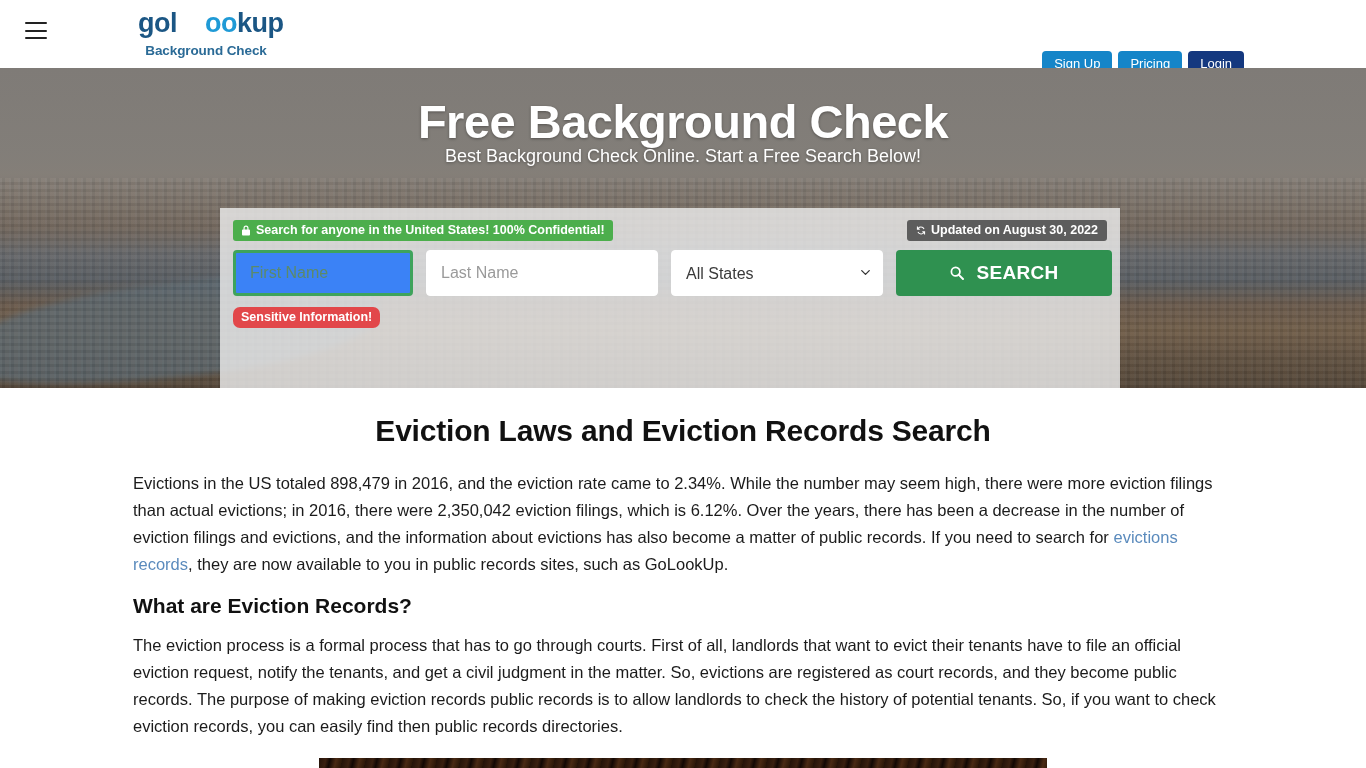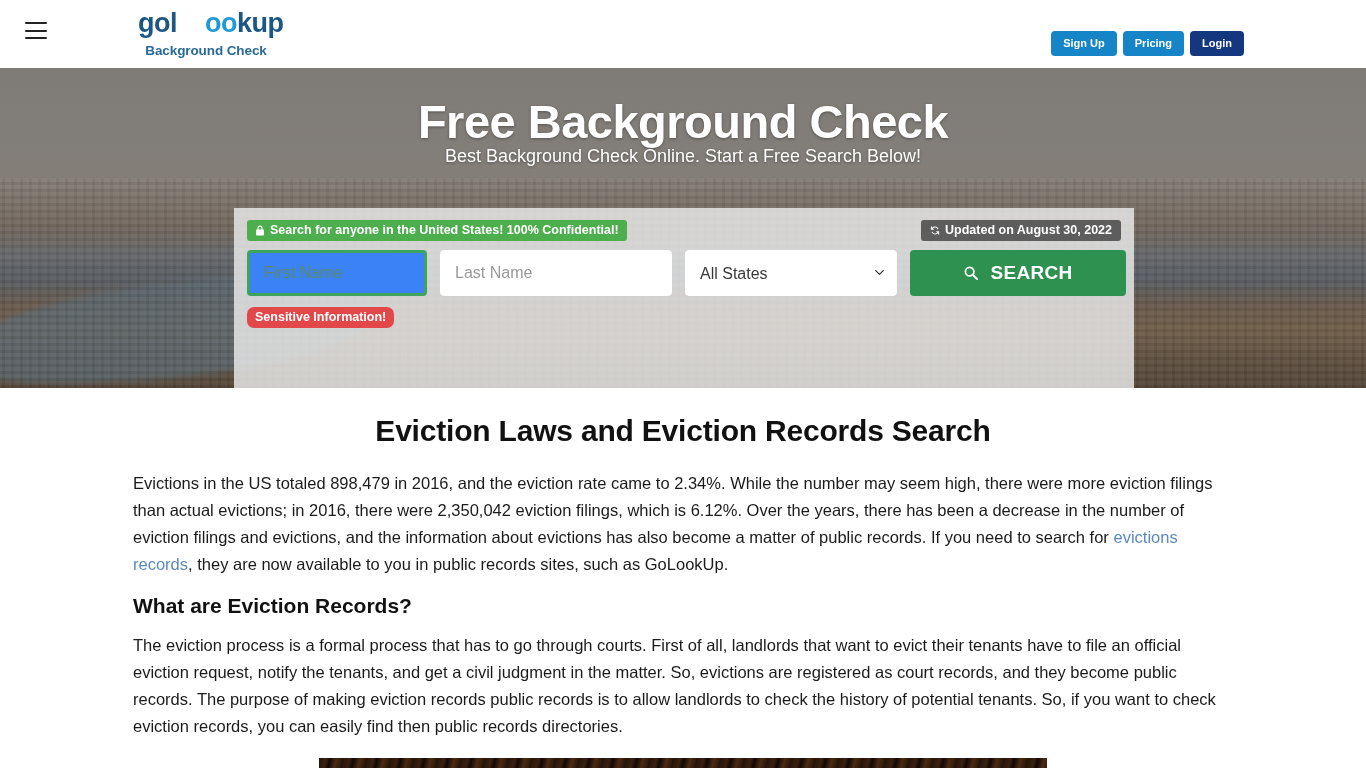--- a/index.html
+++ b/index.html
@@ -69,26 +69,27 @@
     position: absolute;
     right: 122px;
     top: 31px;
     display: flex;
     gap: 6px;
   }
   .hbtn {
     border: none;
     border-radius: 4px;
     color: #ffffff;
-    font-size: 11px;
-    font-weight: 700;
+    font-size: 13px;
+    font-weight: 400;
     padding: 6px 12px 7px 12px;
     cursor: pointer;
     font-family: "Liberation Sans", sans-serif;
     line-height: 1.1;
+    margin-top: 20px;
   }
   .hbtn.light { background: #1585c8; }
   .hbtn.dark  { background: #14387f; }
 
   
   .hero {
     position: relative;
     width: 1366px;
     height: 320px;
     overflow: hidden;
@@ -161,21 +162,21 @@
     text-align: center;
     color: #ffffff;
     font-size: 18px;
     font-weight: 400;
     text-shadow: 0 1px 3px rgba(0,0,0,0.35);
   }
 
   
   .search-panel {
     position: absolute;
-    left: 234px;
+    left: 220px;
     top: 140px;
     width: 900px;
     height: 186px;
     background: rgba(236,236,236,0.82);
     padding: 0;
   }
   .badge-row {
     position: absolute;
     top: 12px;
     left: 13px;

